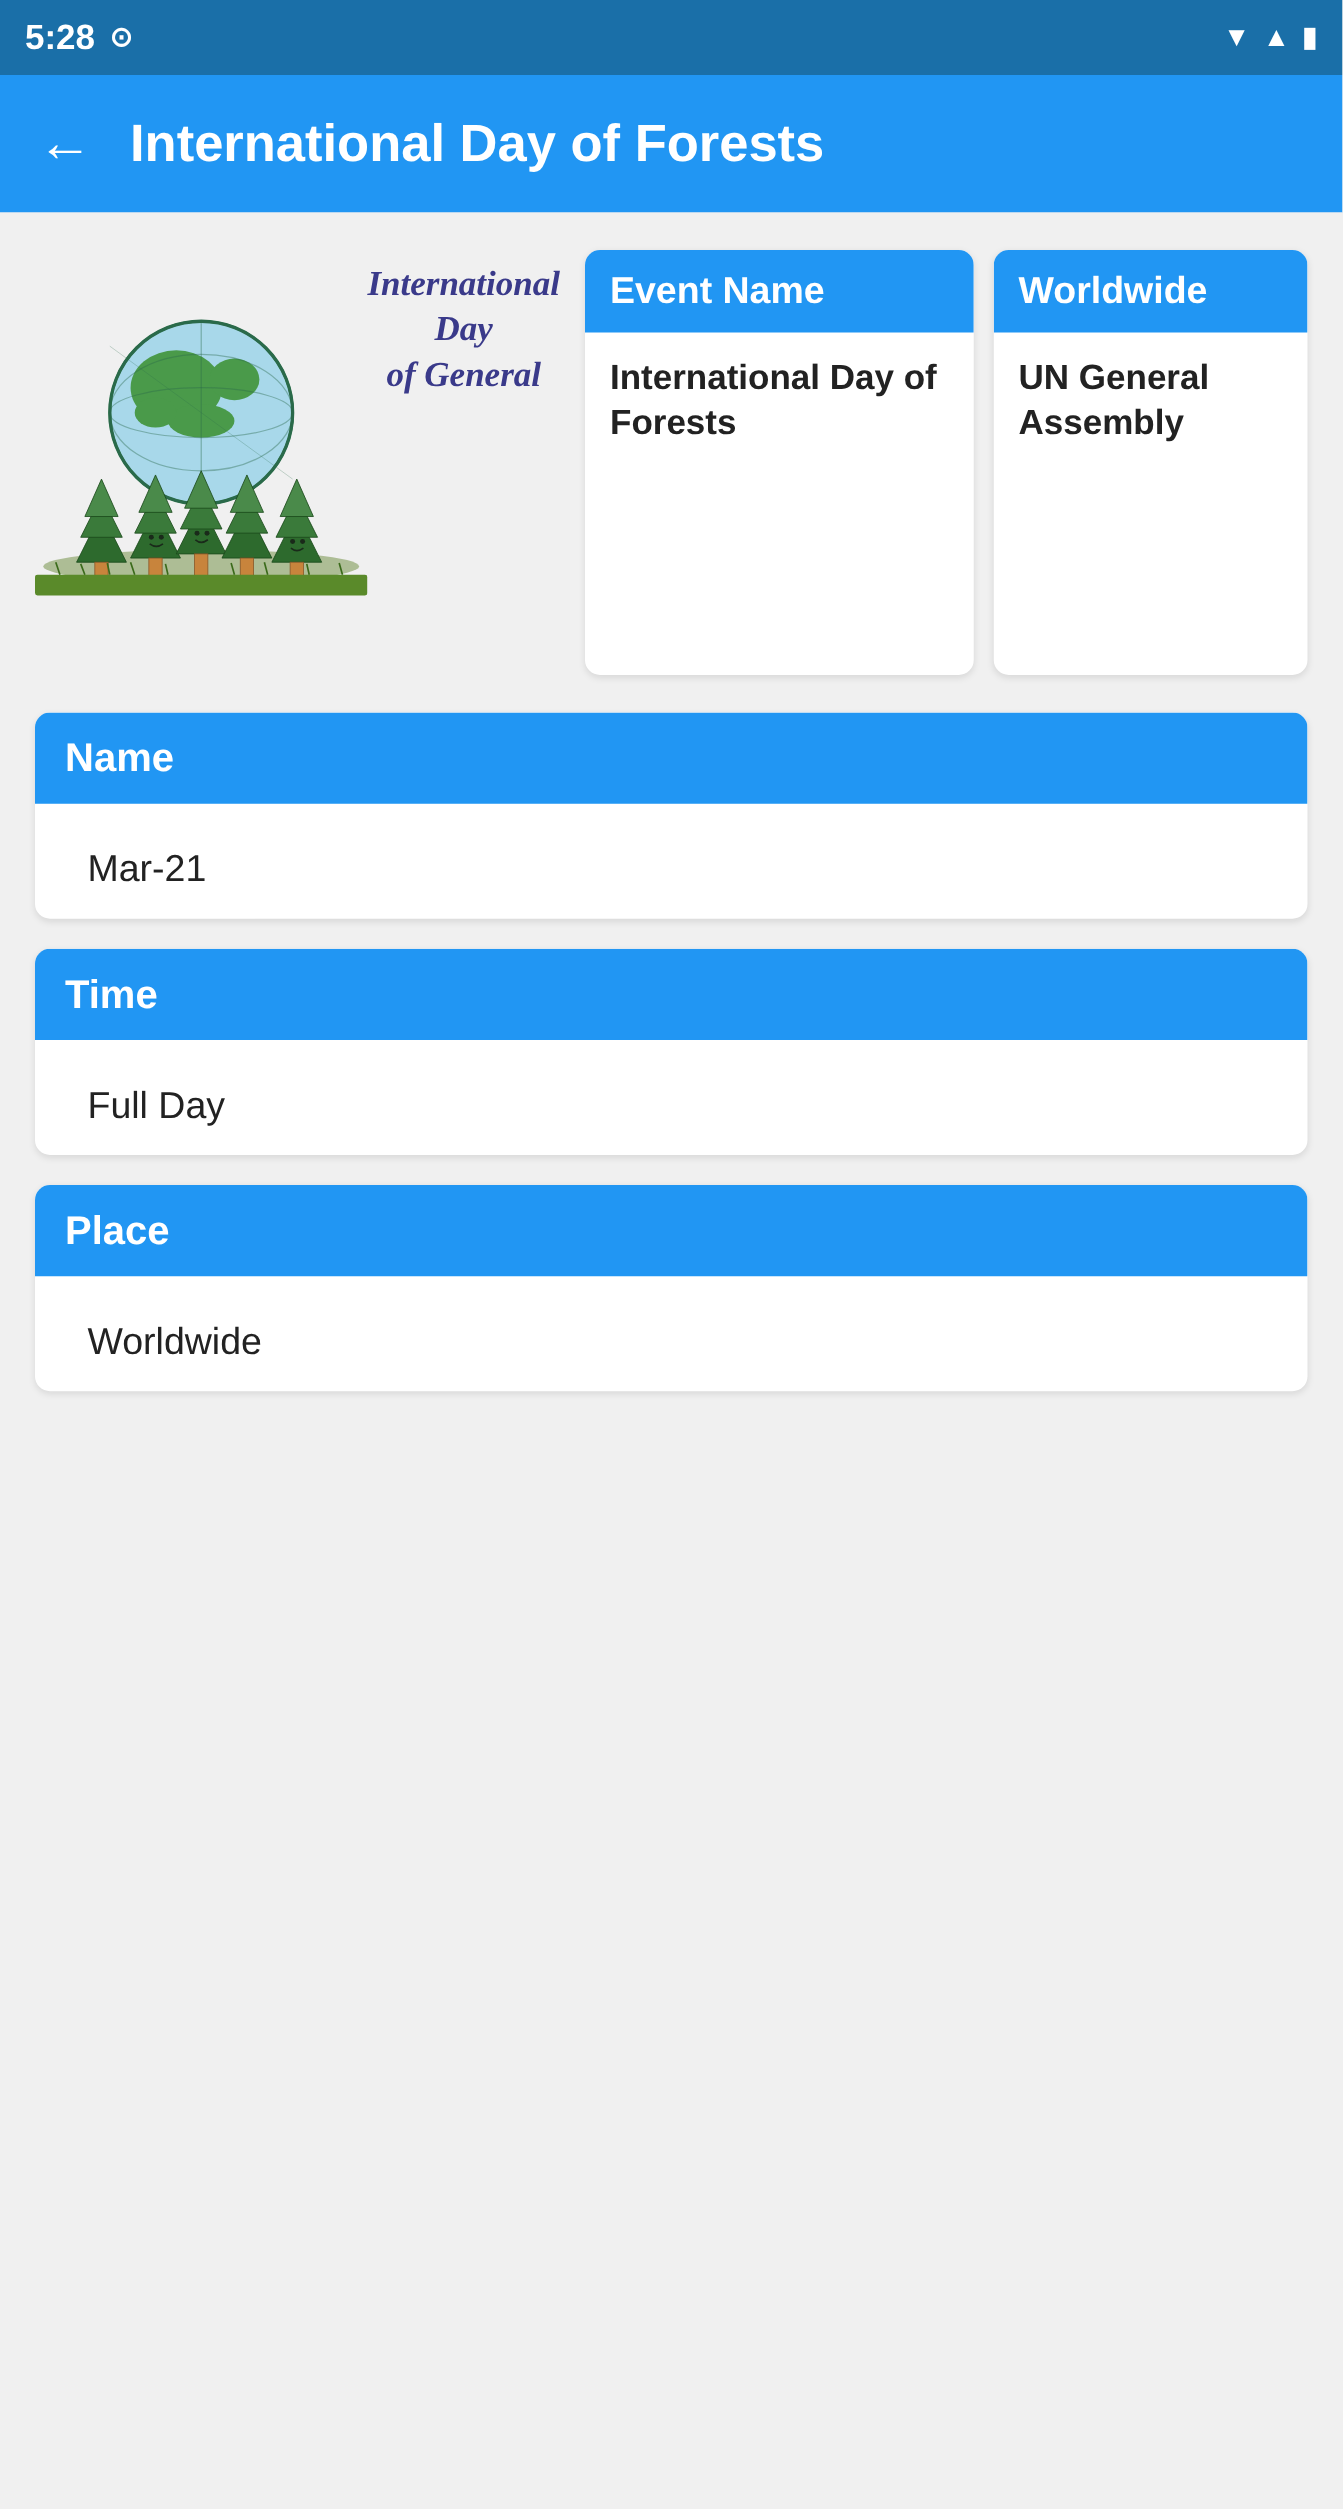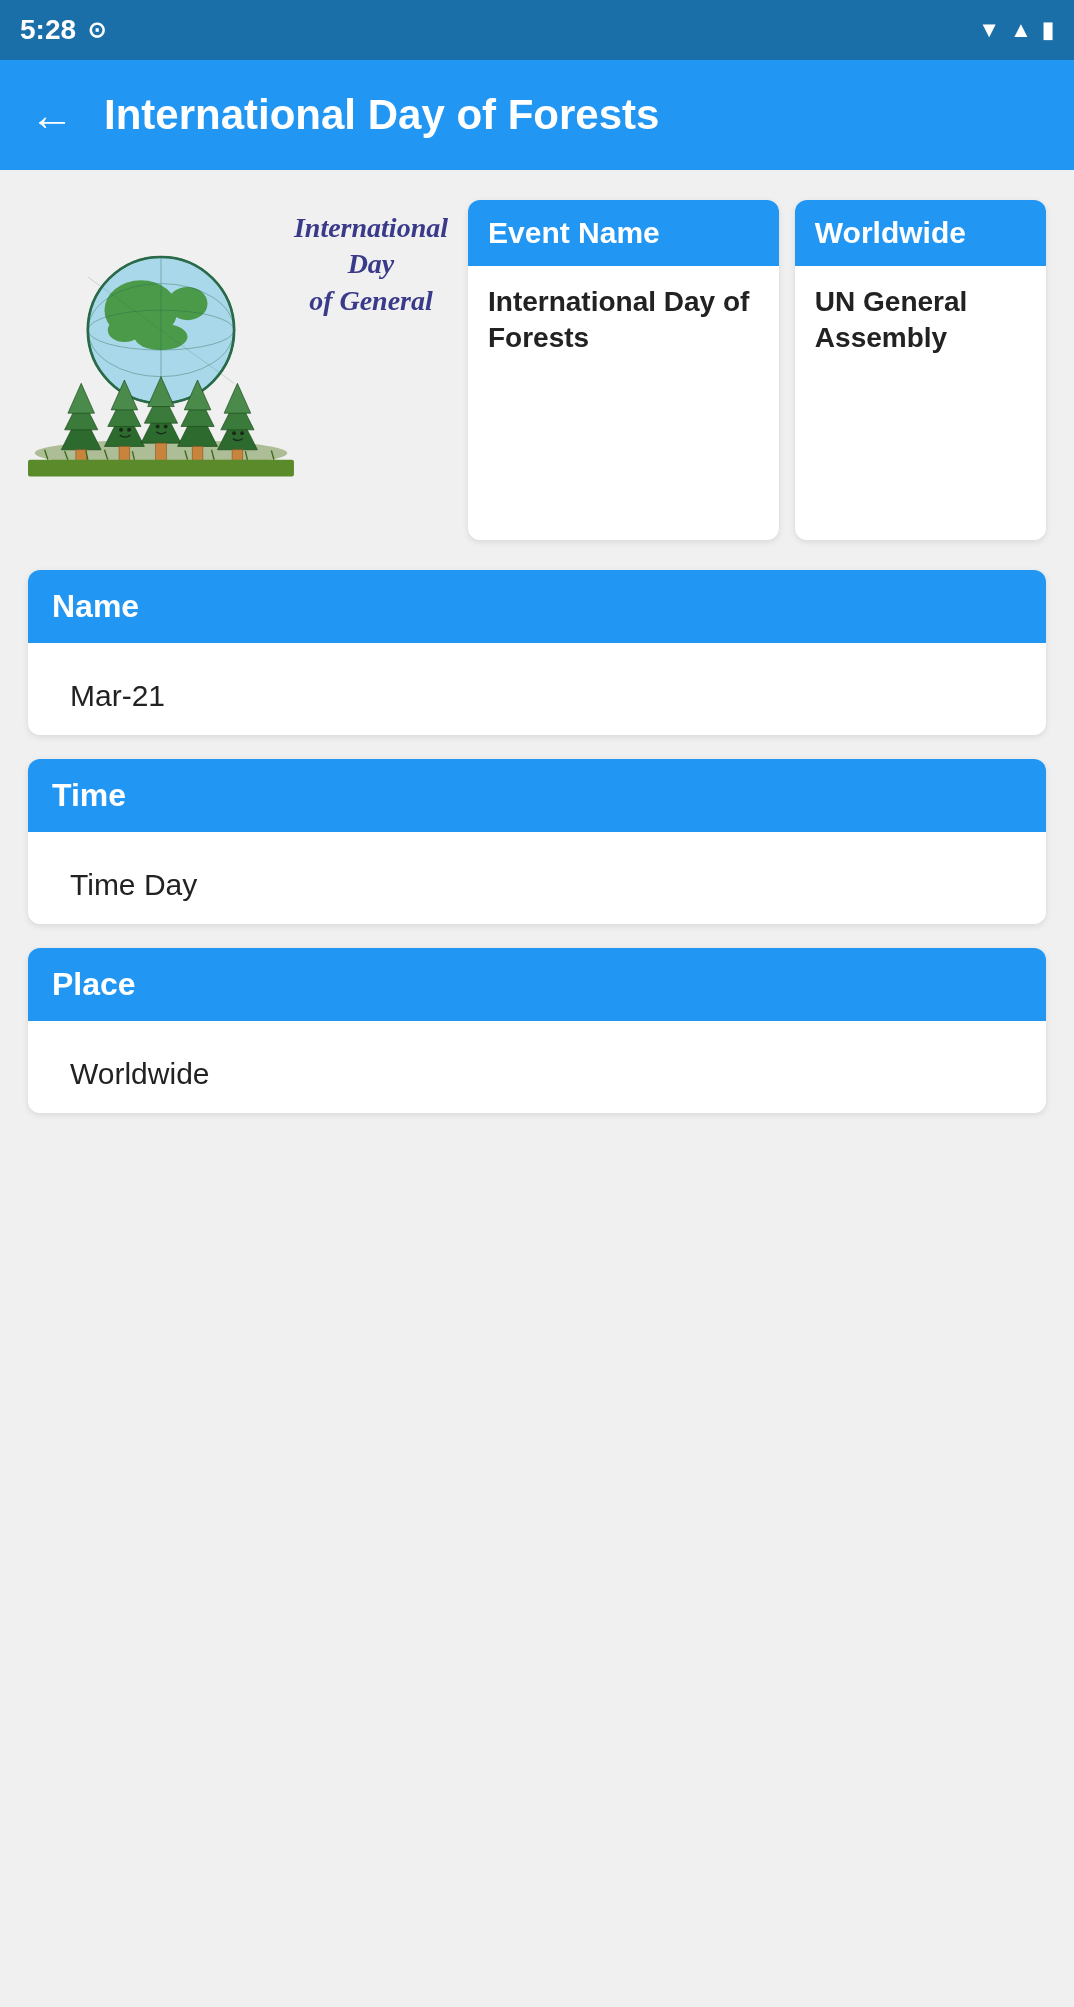--- a/index.html
+++ b/index.html
@@ -313,21 +313,21 @@
     <div class="full-card-body">
       <span class="full-card-value">Mar-21</span>
     </div>
   </div>
 
   <div class="full-card">
     <div class="full-card-header">
       <span class="full-card-header-text">Time</span>
     </div>
     <div class="full-card-body">
-      <span class="full-card-value">Time Day</span>
+      <span class="full-card-value">Full Day</span>
     </div>
   </div>
 
   <div class="full-card">
     <div class="full-card-header">
       <span class="full-card-header-text">Place</span>
     </div>
     <div class="full-card-body">
       <span class="full-card-value">Worldwide</span>
     </div>

